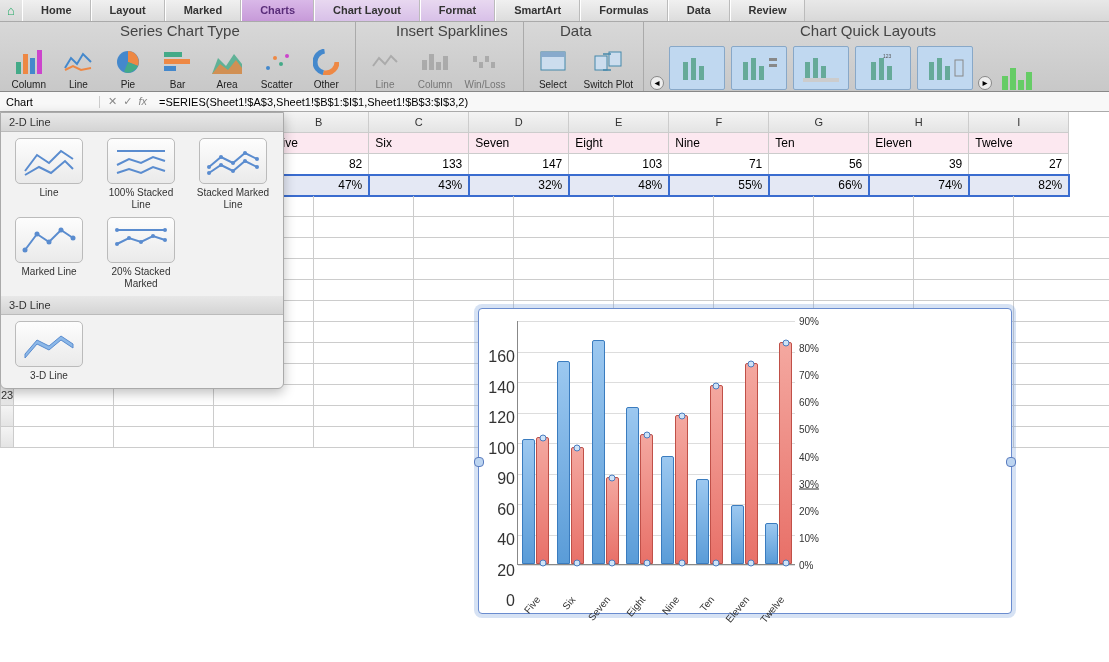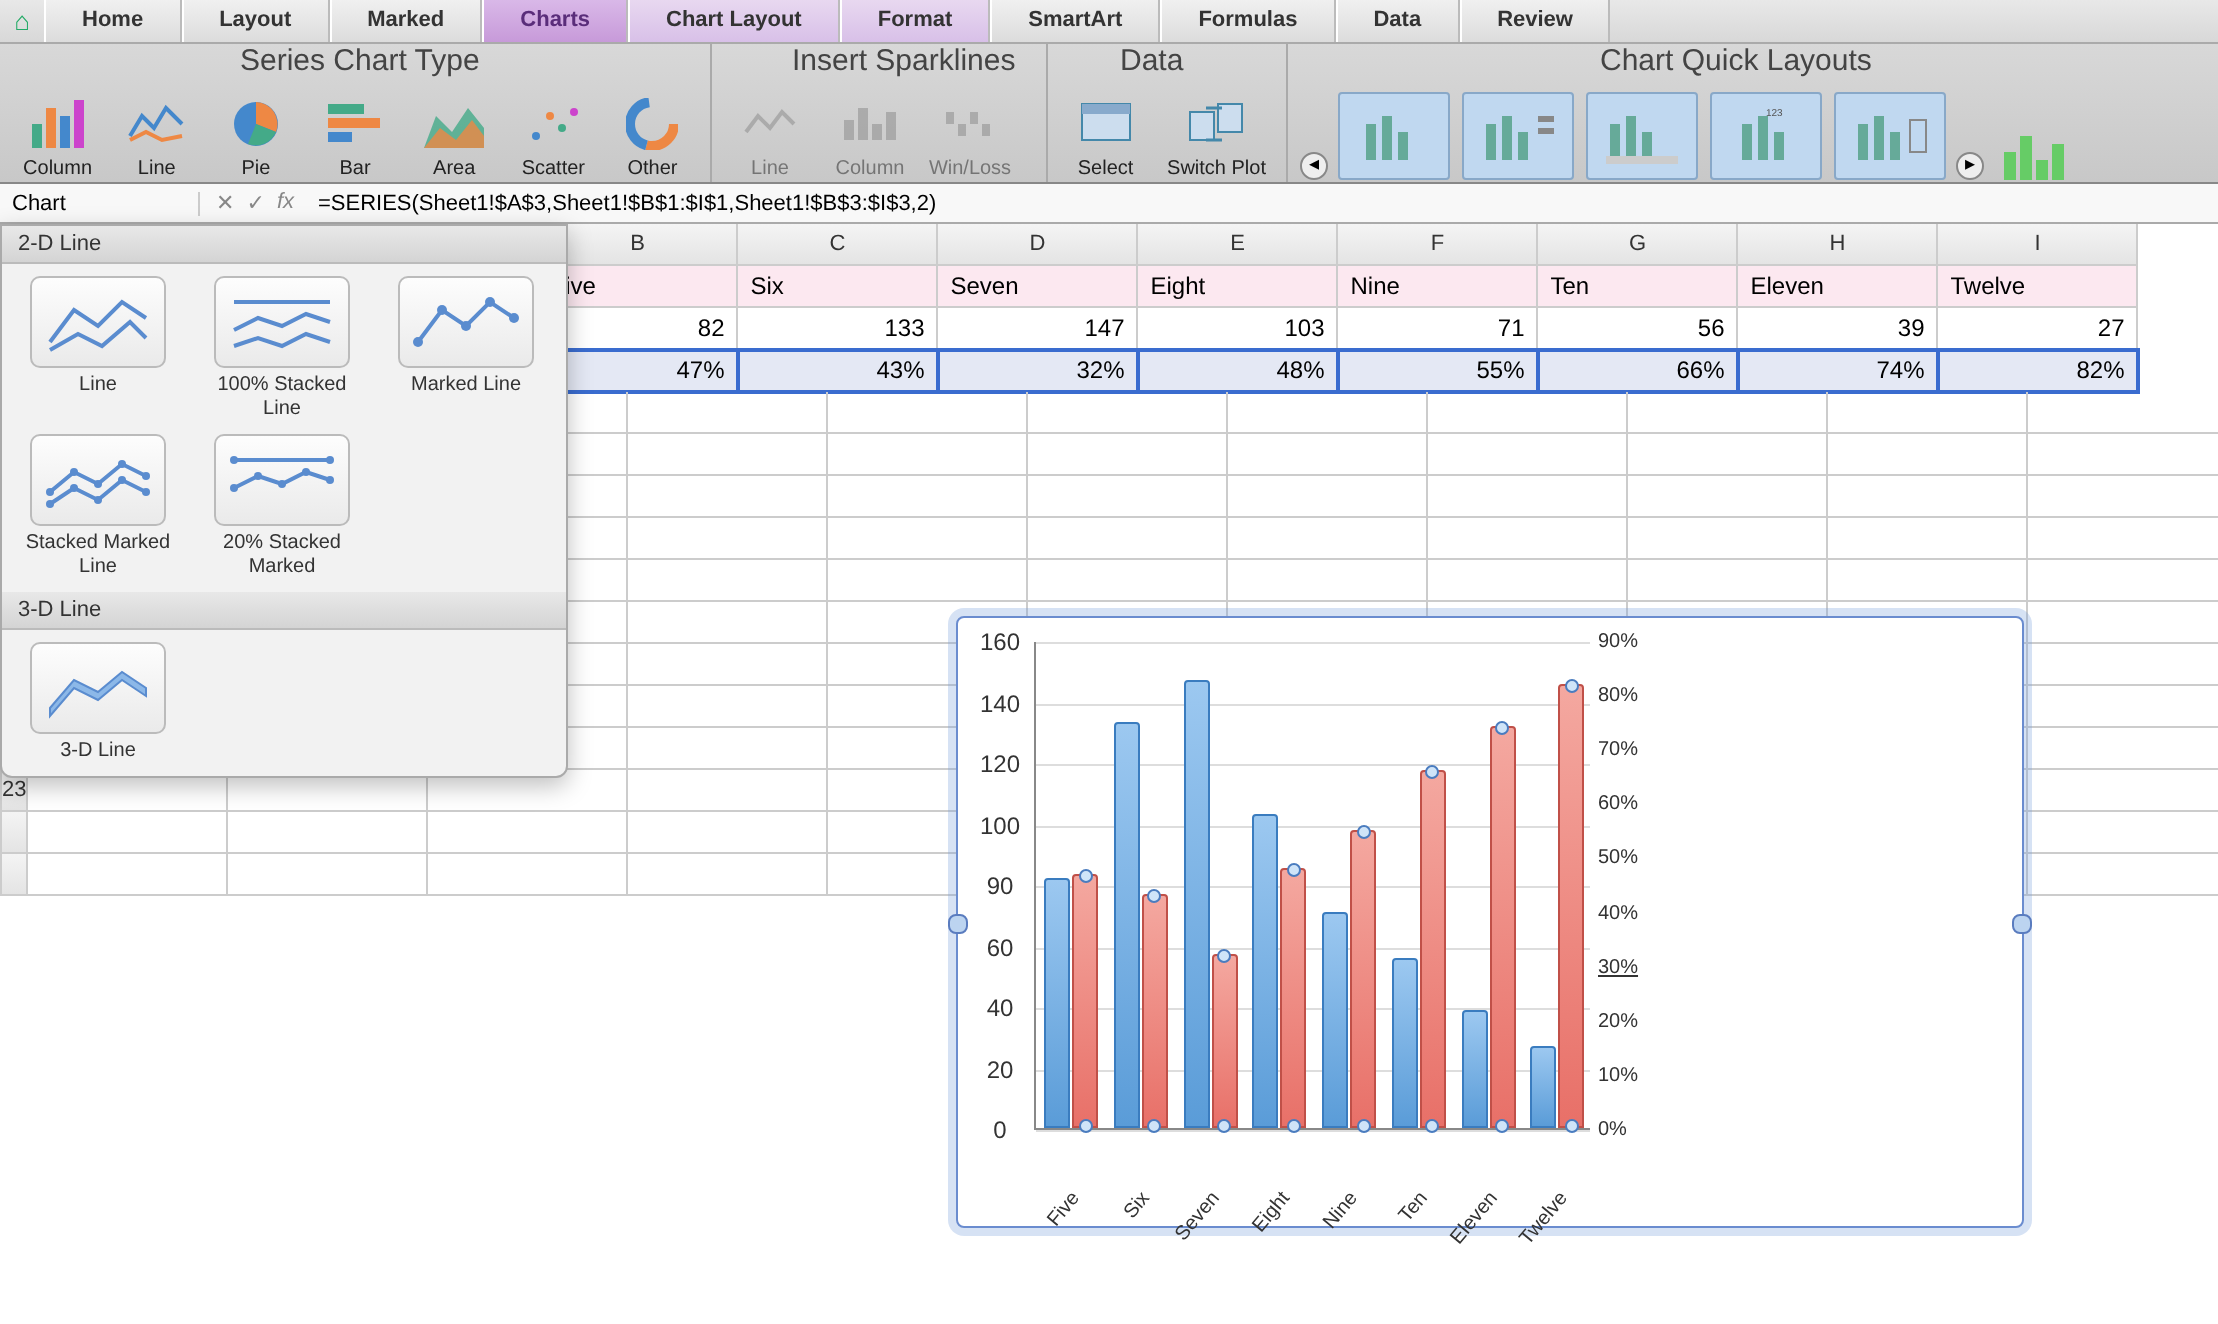--- a/index.html
+++ b/index.html
@@ -63,21 +63,21 @@
 .chart-obj::before, .chart-obj::after { content: ""; position: absolute; width: 8px; height: 8px; background: #bcd4f0; border: 1px solid #5a7cbf; border-radius: 4px; }
 .chart-obj::before { left: -5px; top: 50%; margin-top: -4px; }
 .chart-obj::after { right: -5px; top: 50%; margin-top: -4px; }
 .plot { position: relative; width: 350px; height: 292px; }
 .plot-area { position: absolute; left: 32px; top: 6px; right: 40px; bottom: 42px; border-left: 1px solid #888; border-bottom: 1px solid #888; }
 .gridline { position: absolute; left: 0; right: 0; border-top: 1px solid #ddd; }
 .bar-group { position: absolute; bottom: 0; display: flex; align-items: flex-end; gap: 1px; }
 .bar-b { width: 13px; background: linear-gradient(#9cc8f0,#5a9cd8); border: 1px solid #3a7cbf; border-radius: 2px 2px 0 0; }
 .bar-r { width: 13px; background: linear-gradient(#f4a8a0,#e87068); border: 1px solid #c05048; border-radius: 2px 2px 0 0; position: relative; }
 .marker { position: absolute; width: 7px; height: 7px; background: #cfe4f8; border: 1px solid #4a7cbf; border-radius: 4px; left: 50%; transform: translate(-50%,-50%); }
-.ytick-l { position: absolute; left: 0; width: 30px; text-align: center; font-size: 12px; color: #333; transform: translateY(-50%); }
+.ytick-l { position: absolute; left: 0; width: 30px; text-align: right; font-size: 16px; color: #333; transform: translateY(-50%); margin-top: 36px; }
 .ytick-r { position: absolute; right: 0; width: 36px; text-align: left; font-size: 10px; color: #333; transform: translateY(-50%); }
 .xtick { position: absolute; bottom: 0; font-size: 10px; color: #333; transform-origin: left top; transform: rotate(-50deg) translate(-100%, 0); white-space: nowrap; }
 .legend { margin-left: 18px; display: flex; flex-direction: column; justify-content: center; gap: 28px; font-size: 11px; }
 .legend-item { display: flex; align-items: flex-start; gap: 6px; max-width: 150px; }
 .legend-sw { width: 11px; height: 11px; margin-top: 1px; }
 .legend-sw.b { background: #6aa8e0; }
 .legend-sw.r { background: #e87870; }
 
 
 .ic-col { display: flex; align-items: flex-end; gap: 2px; } .ic-col span{width:5px;}
@@ -546,52 +546,52 @@
             <line x1="4" y1="8" x2="52" y2="8" stroke="#5a8ccf" stroke-width="2"></line>
             <polyline points="4,22 16,16 28,20 40,14 52,18" stroke="#5a8ccf" fill="none" stroke-width="2"></polyline>
             <polyline points="4,30 16,26 28,30 40,24 52,28" stroke="#5a8ccf" fill="none" stroke-width="2"></polyline>
           </svg>
         </div>
         <div class="dd-label">100% Stacked Line</div>
       </div>
     <div class="dd-item">
         <div class="dd-thumb">
           <svg width="56" height="36">
-            <polyline points="4,28 16,12 28,20 40,8 52,16" stroke="#5a8ccf" fill="none" stroke-width="2"></polyline>
-            <g fill="#5a8ccf">
-              <circle cx="4" cy="28" r="2.5"></circle>
-              <circle cx="16" cy="12" r="2.5"></circle>
-              <circle cx="28" cy="20" r="2.5"></circle>
-              <circle cx="40" cy="8" r="2.5"></circle>
-              <circle cx="52" cy="16" r="2.5"></circle>
-            </g>
-          </svg>
-        </div>
-        <div class="dd-label">Marked Line</div>
-      </div>
-    <div class="dd-item">
-        <div class="dd-thumb">
-          <svg width="56" height="36">
             <polyline points="4,24 16,14 28,20 40,10 52,16" stroke="#5a8ccf" fill="none" stroke-width="2"></polyline>
             <polyline points="4,30 16,22 28,28 40,18 52,24" stroke="#5a8ccf" fill="none" stroke-width="2"></polyline>
             <g fill="#5a8ccf">
               <circle cx="4" cy="24" r="2"></circle>
               <circle cx="16" cy="14" r="2"></circle>
               <circle cx="28" cy="20" r="2"></circle>
               <circle cx="40" cy="10" r="2"></circle>
               <circle cx="52" cy="16" r="2"></circle>
               <circle cx="4" cy="30" r="2"></circle>
               <circle cx="16" cy="22" r="2"></circle>
               <circle cx="28" cy="28" r="2"></circle>
               <circle cx="40" cy="18" r="2"></circle>
               <circle cx="52" cy="24" r="2"></circle>
             </g>
           </svg>
         </div>
         <div class="dd-label">Stacked Marked Line</div>
+      </div>
+    <div class="dd-item">
+        <div class="dd-thumb">
+          <svg width="56" height="36">
+            <polyline points="4,28 16,12 28,20 40,8 52,16" stroke="#5a8ccf" fill="none" stroke-width="2"></polyline>
+            <g fill="#5a8ccf">
+              <circle cx="4" cy="28" r="2.5"></circle>
+              <circle cx="16" cy="12" r="2.5"></circle>
+              <circle cx="28" cy="20" r="2.5"></circle>
+              <circle cx="40" cy="8" r="2.5"></circle>
+              <circle cx="52" cy="16" r="2.5"></circle>
+            </g>
+          </svg>
+        </div>
+        <div class="dd-label">Marked Line</div>
       </div>
     <div class="dd-item">
         <div class="dd-thumb">
           <svg width="56" height="36">
             <line x1="4" y1="8" x2="52" y2="8" stroke="#5a8ccf" stroke-width="2"></line>
             <polyline points="4,22 16,16 28,20 40,14 52,18" stroke="#5a8ccf" fill="none" stroke-width="2"></polyline>
             <g fill="#5a8ccf">
               <circle cx="4" cy="8" r="2"></circle>
               <circle cx="52" cy="8" r="2"></circle>
               <circle cx="4" cy="22" r="2"></circle>

